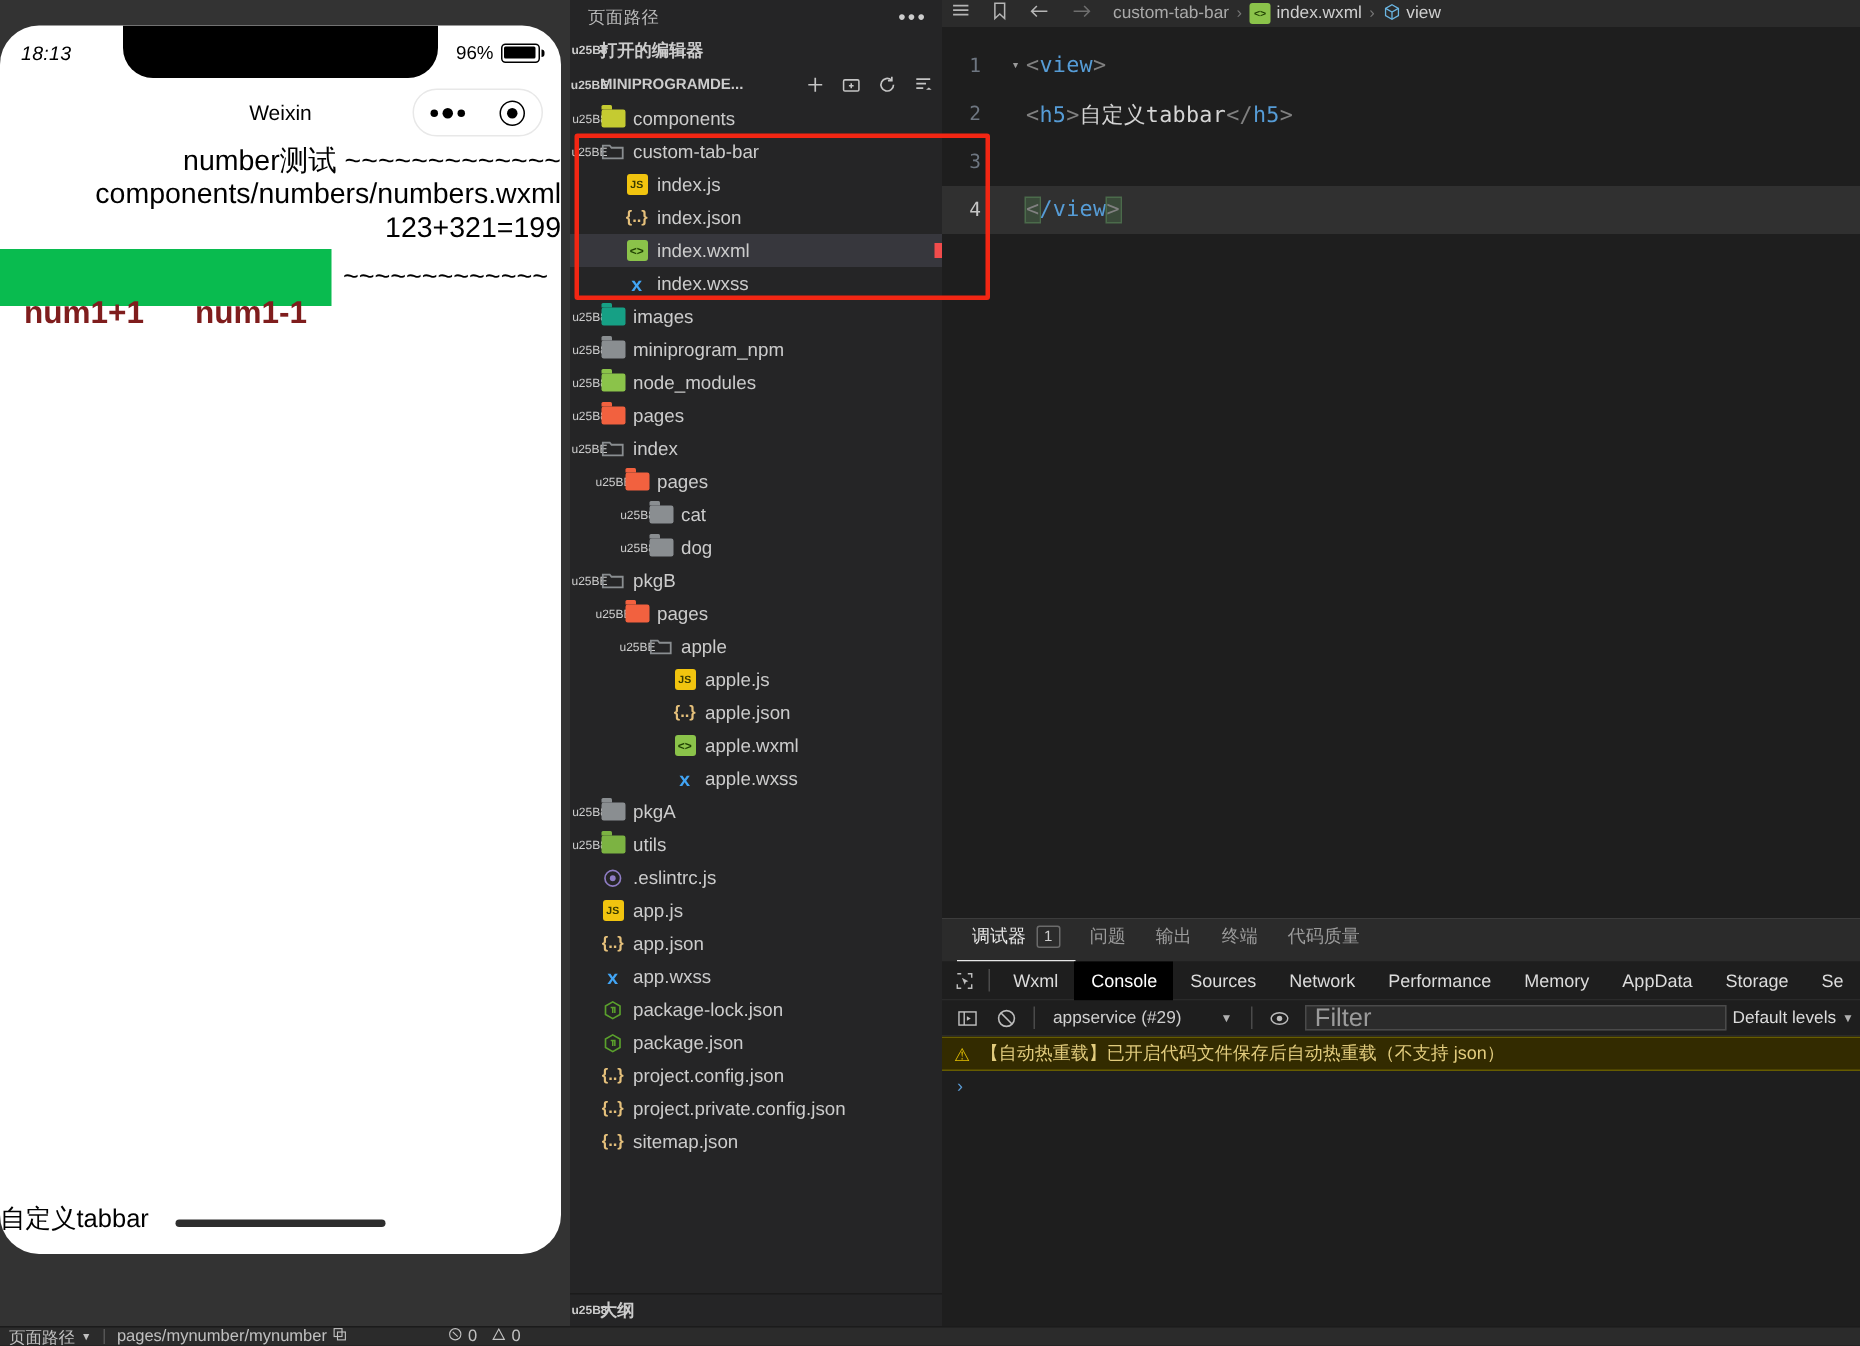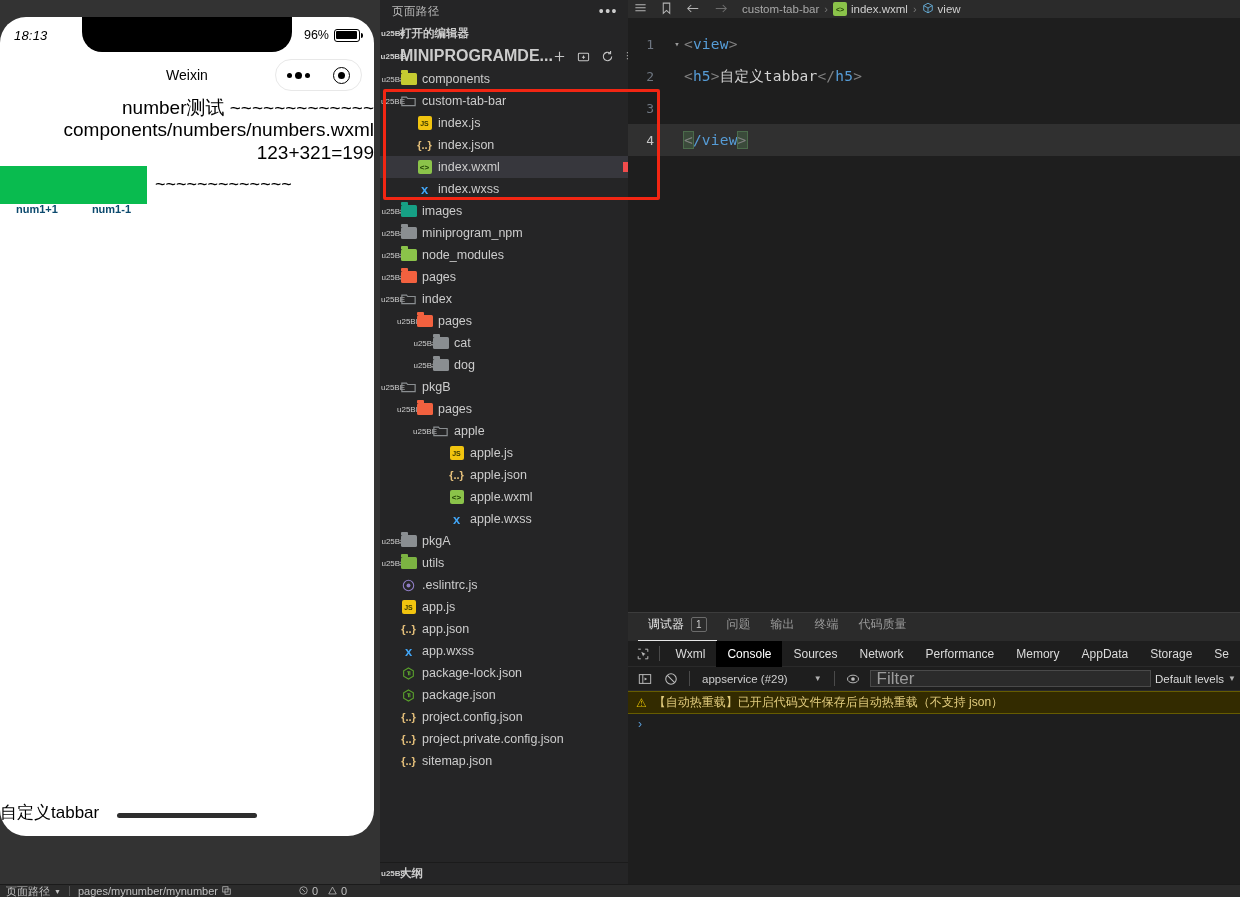--- a/index.html
+++ b/index.html
@@ -92,21 +92,21 @@
     color:#000;
     text-align:right;
   }
   .pc-line { font-size: 19px; line-height: 1.18; color:#000; white-space: nowrap;}
   .btn-row {
     margin-top: 2px;
     display: inline-flex; align-items: center;
     background: #09bb4f; height: 38px;
     padding: 0 16px; gap: 34px;
   }
-  .btn-row b { color:#0c4a6e; font-size:11px; font-weight:700;margin-top:48px; }
+  .btn-row b { color:#7f1d1d; font-size:21px; font-weight:700;margin-top:48px; }
   .tilde-after { color:#000; font-size:18px; margin-left:8px; white-space:nowrap;}
   .inline-wrap { display:flex; align-items:center; }
 
   .tabbar-label {
     position:absolute; bottom: 12px; left: 0; font-size:17px; color:#000;
   }
   .home-indicator{
     position:absolute; bottom: 18px; left: 50%; transform:translateX(-50%);
     width: 140px; height:5px; background:#2e2e2e; border-radius:3px;
   }
@@ -134,21 +134,21 @@
   }
   .arrow {
     width:14px; display:inline-flex; align-items:center; justify-content:center;
     color:#cccccc; font-size:8px; flex:0 0 14px;
   }
   .arrow.collapsed::before{content:"\u25B8";}
   .arrow.expanded::before{content:"\u25BE";}
   .proj-header {
     height: 24px; display:flex; align-items:center;
     padding-left:6px; padding-right:6px; gap:0px;
-    font-size:16px; color:#cccccc; font-weight:700;
+    font-size:10px; color:#cccccc; font-weight:700;
   }
   .proj-actions { margin-left:auto; display:flex; gap:11px; align-items:center; color:#c5c5c5;}
   .proj-actions svg { display:block; }
 
   .tree { flex:1 1 auto; overflow:hidden; position:relative; background:#252526;}
   .trow {
     height:22px; display:flex; align-items:center;
     font-size:12.5px; color:#cccccc; white-space:nowrap;
     position:relative;
   }

